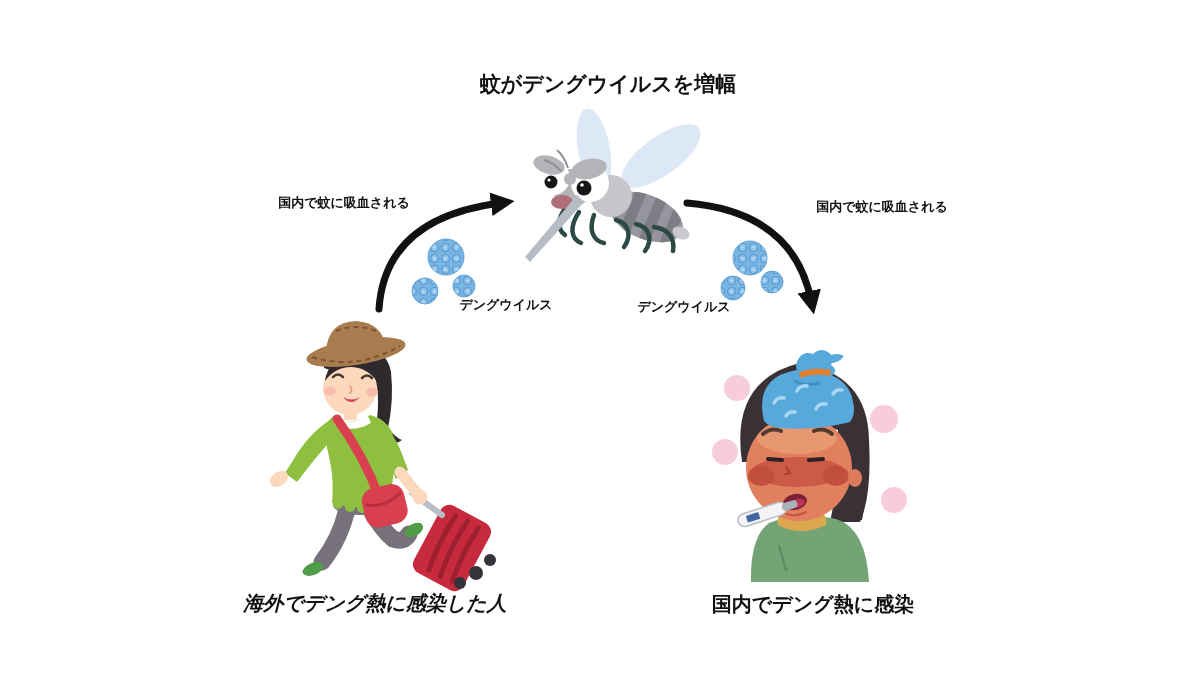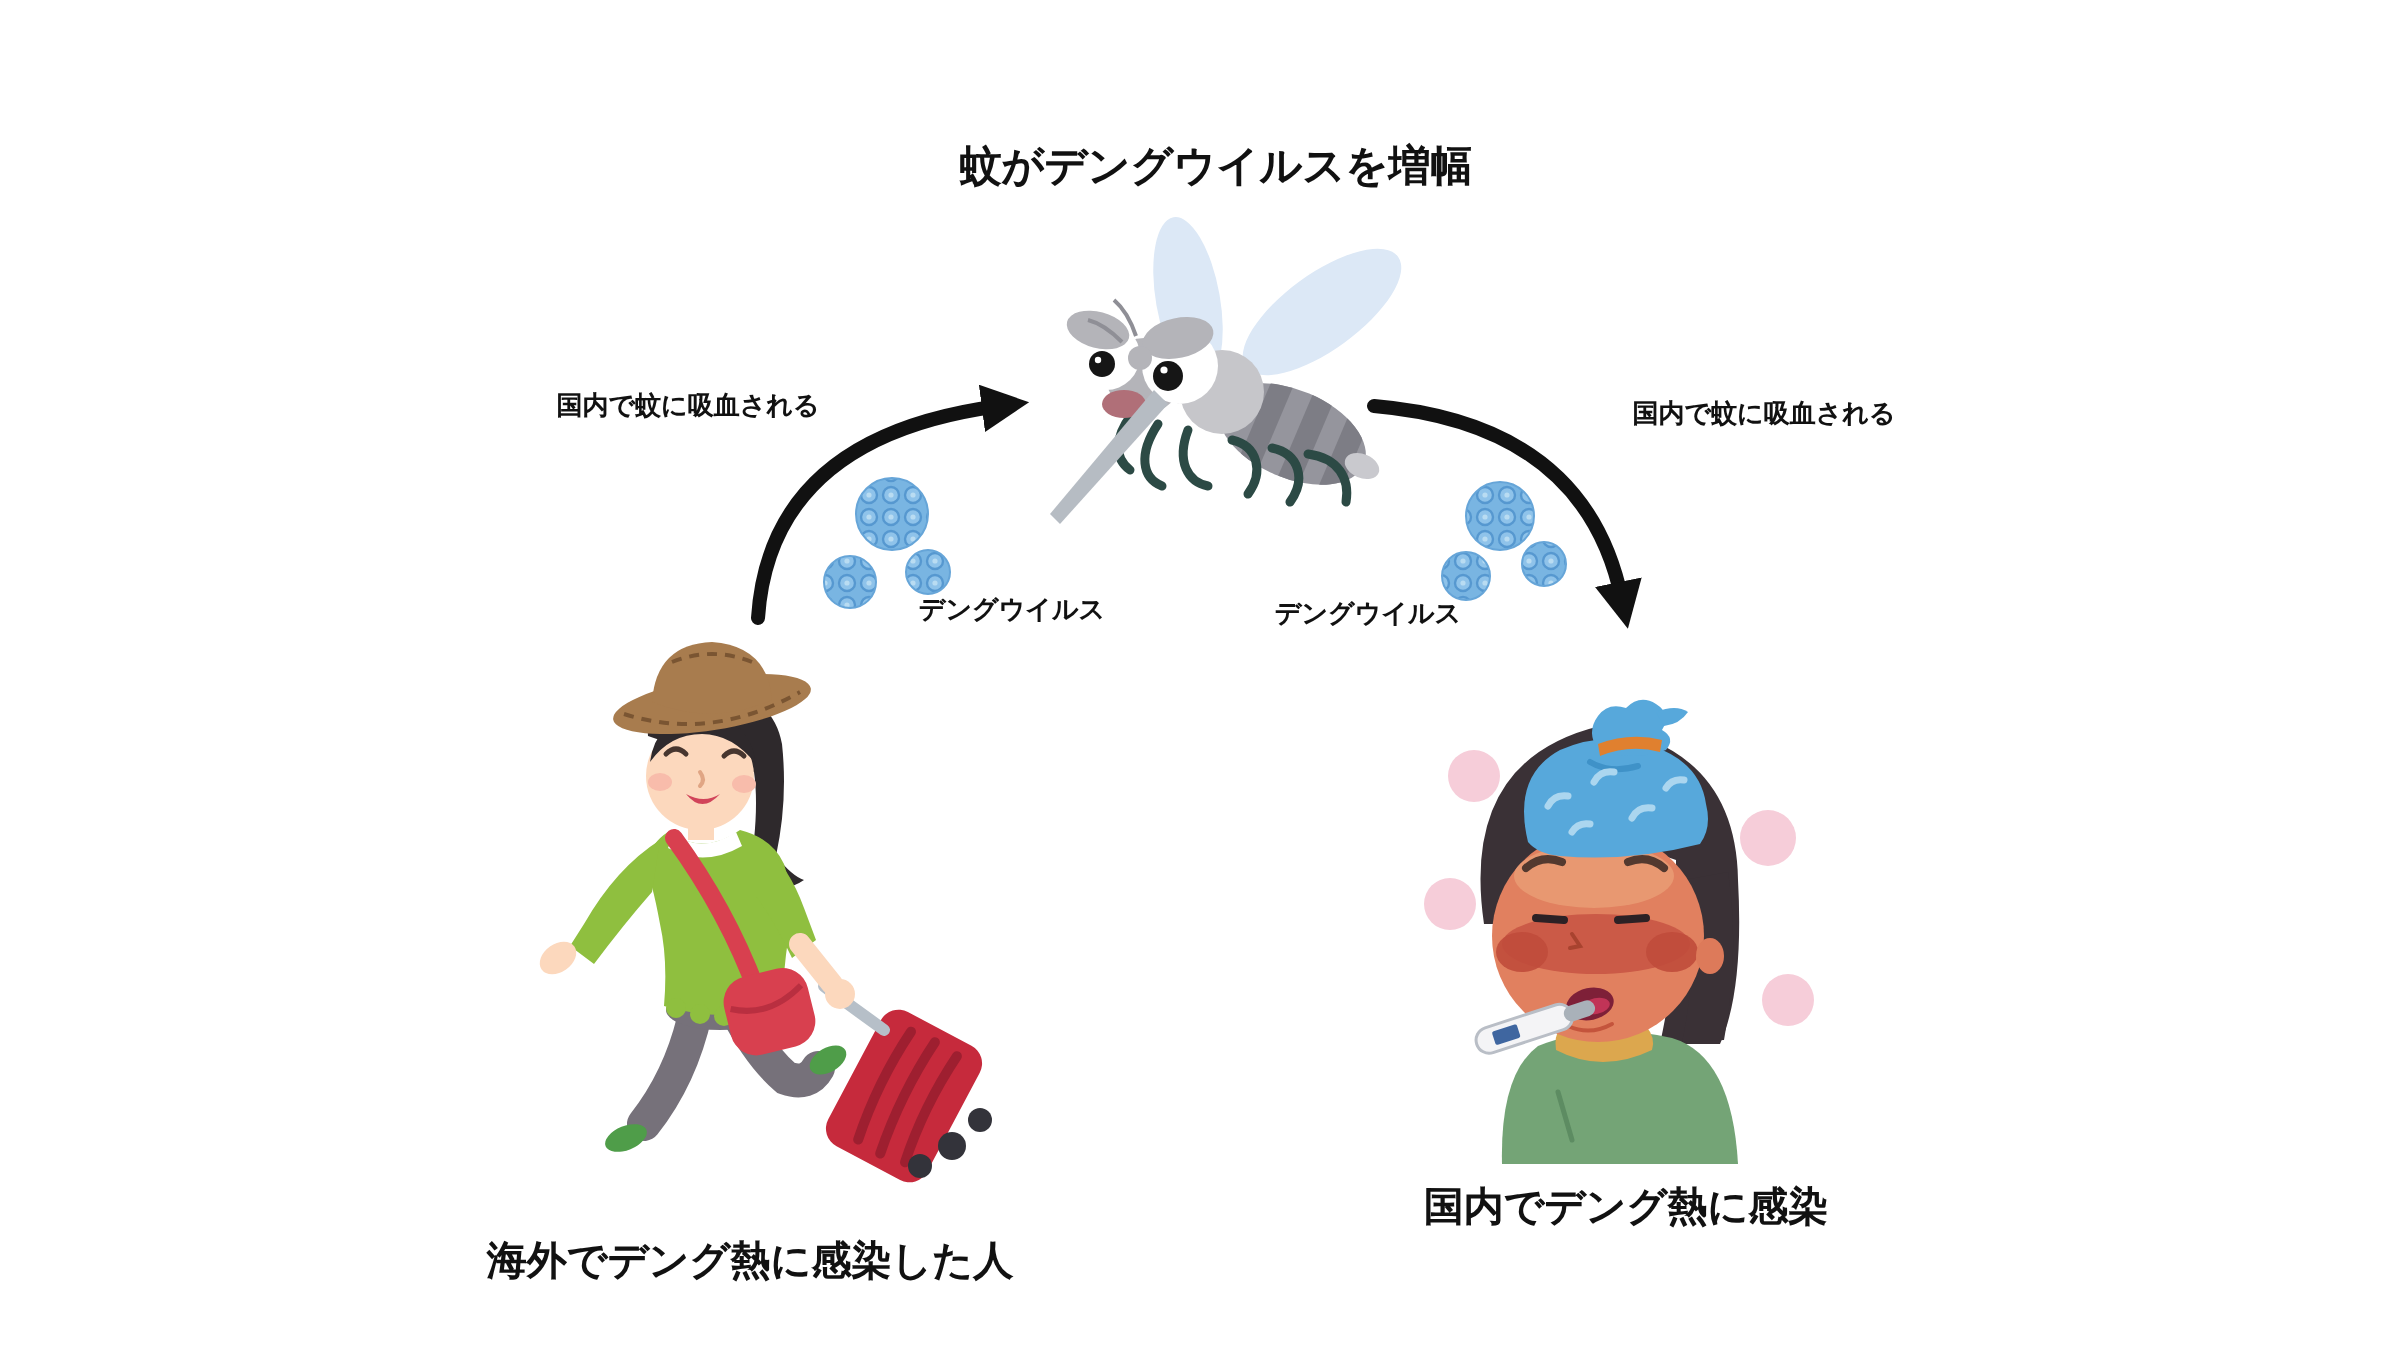--- a/index.html
+++ b/index.html
@@ -187,15 +187,15 @@
         </g>
       </g>
     </g>
   </svg>
 
   <div class="lbl t-title" style="left:608px;top:72px;">蚊がデングウイルスを増幅</div>
   <div class="lbl t-label" style="left:344px;top:196px;">国内で蚊に吸血される</div>
   <div class="lbl t-label" style="left:882px;top:200px;">国内で蚊に吸血される</div>
   <div class="lbl t-label" style="left:506px;top:298px;">デングウイルス</div>
   <div class="lbl t-label" style="left:684px;top:300px;">デングウイルス</div>
-  <div class="lbl t-caption" style="left:375px;top:620px;">海外でデング熱に感染した人</div>
+  <div class="lbl t-caption" style="left:375px;top:592px;font-style:italic;">海外でデング熱に感染した人</div>
   <div class="lbl t-caption" style="left:813px;top:593px;text-align:center;">国内でデング熱に感染</div>
 </div>
 
 </body></html>

